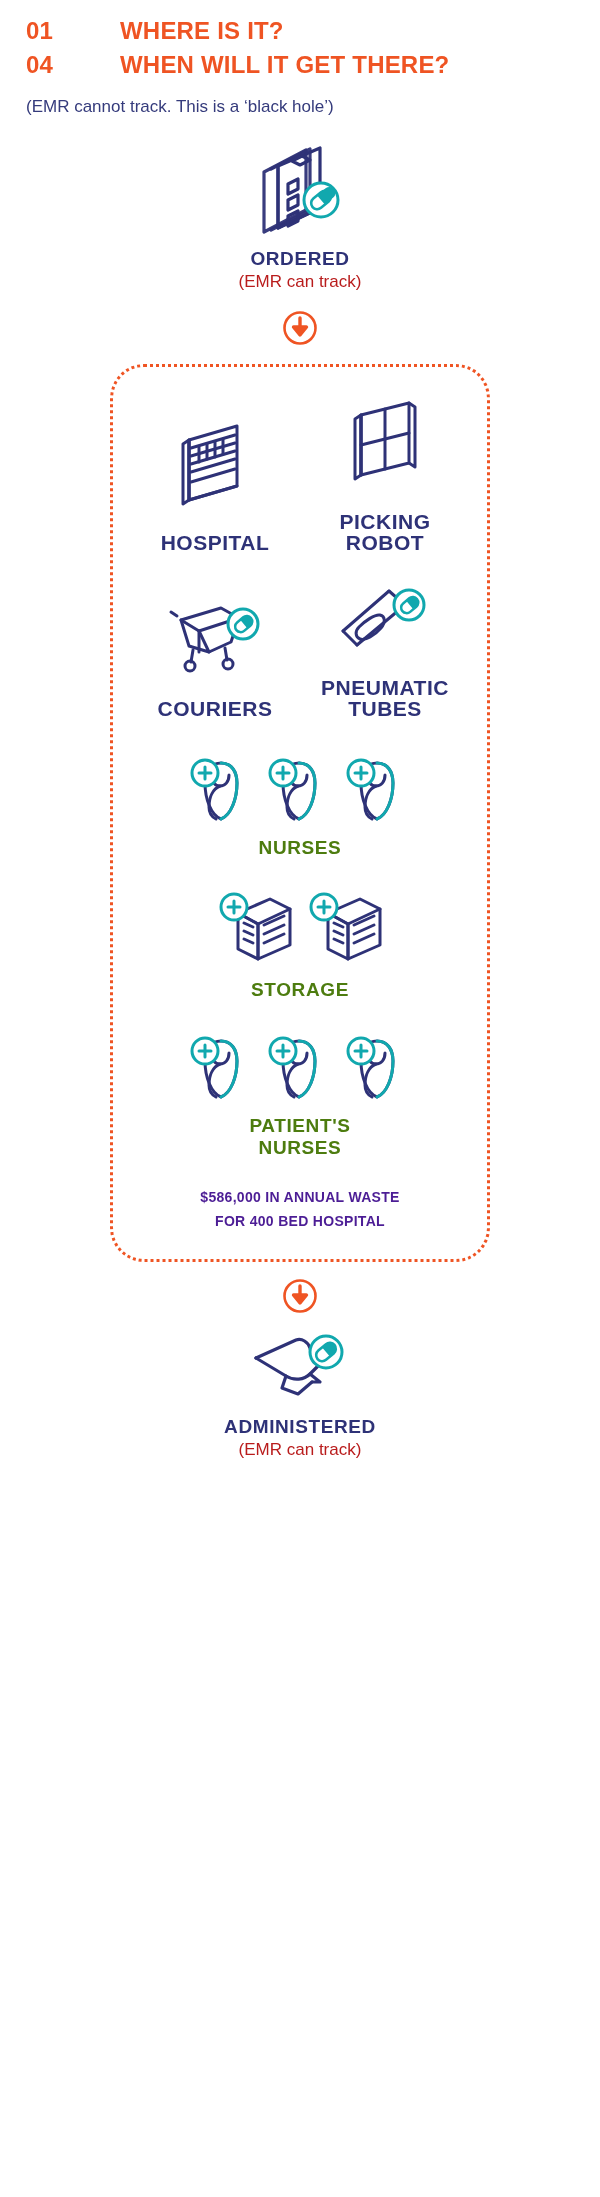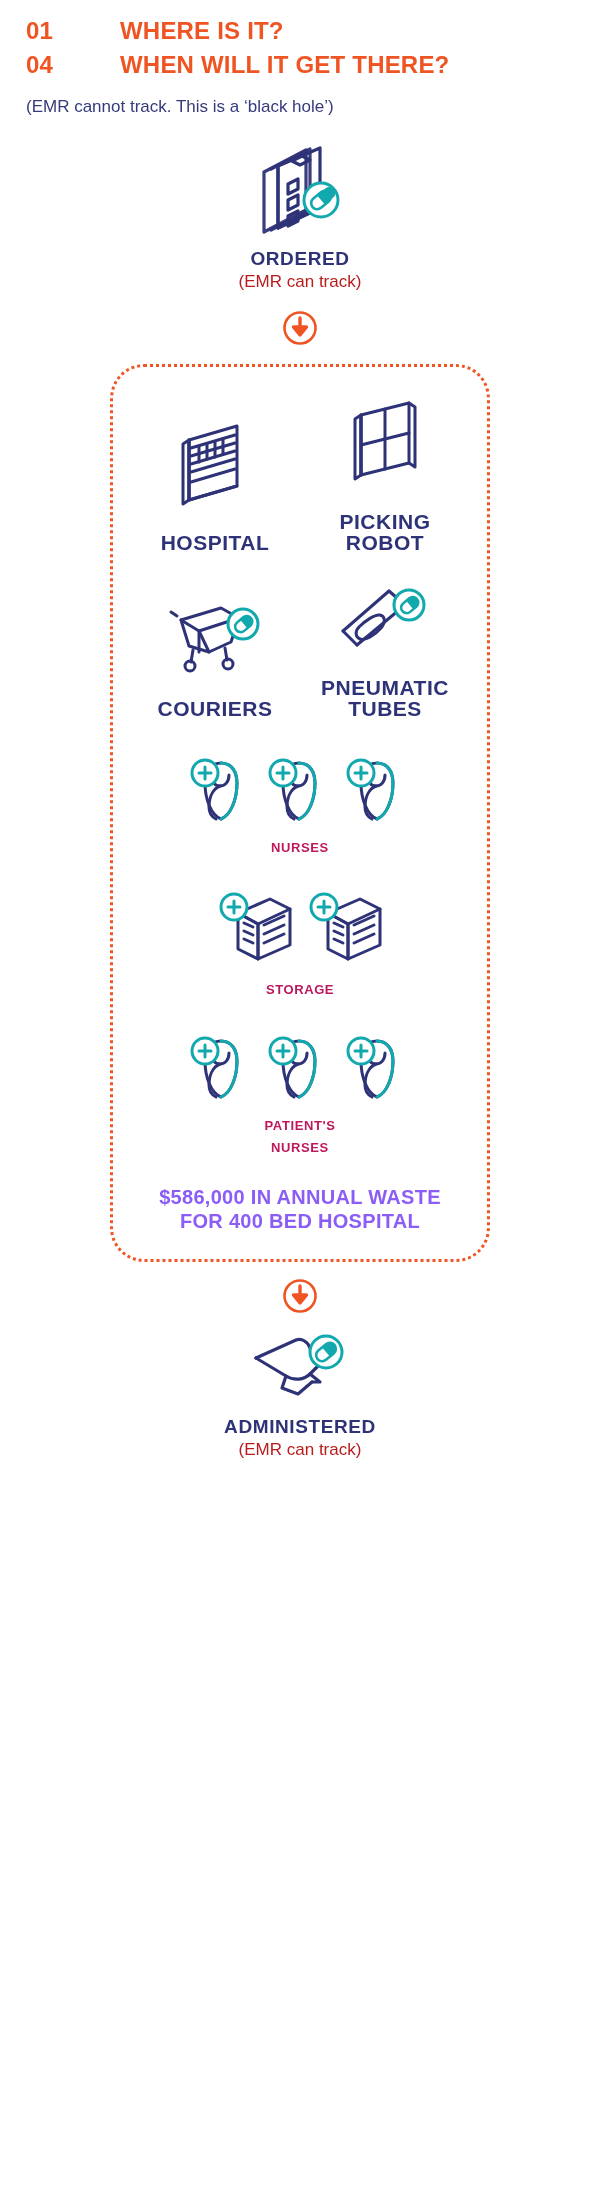--- a/index.html
+++ b/index.html
@@ -81,32 +81,32 @@
   }
 
   .group { text-align: center; }
   .group-icons {
     display: flex;
     justify-content: center;
     align-items: flex-end;
     gap: 4px;
   }
   .group-label {
-    color: #be185d;
+    color: #4d7c0f;
     font-weight: bold;
-    font-size: 13px;
+    font-size: 19px;
     letter-spacing: 0.6px;
     line-height: 22px;
     margin-top: 10px;
   }
 
   .waste {
-    color: #8b5cf6;
+    color: #4c1d95;
     font-weight: bold;
-    font-size: 20px;
+    font-size: 14px;
     letter-spacing: 0.3px;
     line-height: 24px;
     text-align: center;
     margin-top: 26px;
     padding: 0 14px;
   }
   .spacer-26 { height: 26px; }
   .spacer-30 { height: 30px; }
 </style>
 </head>

